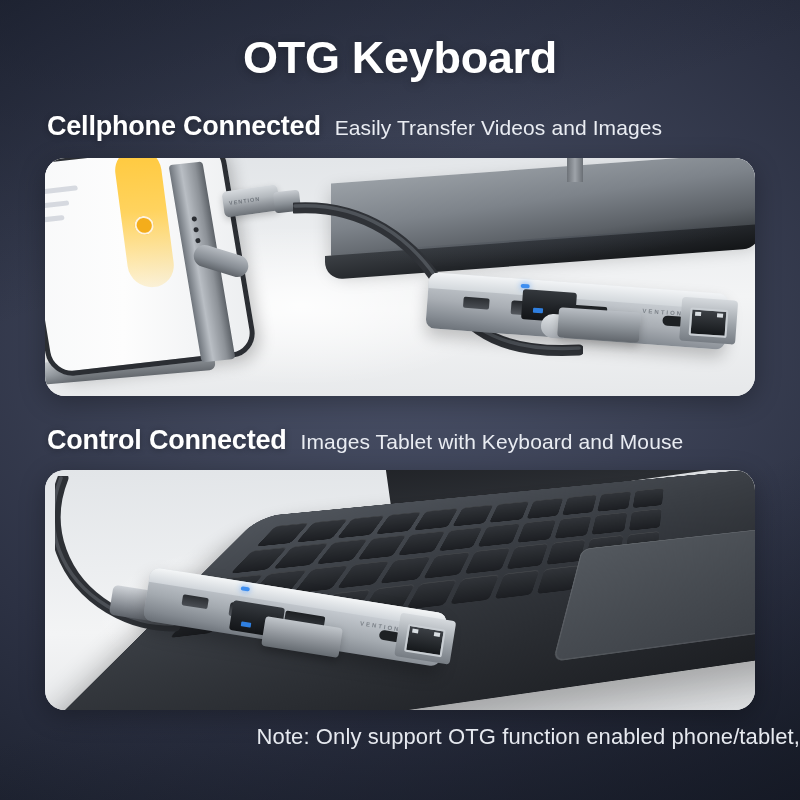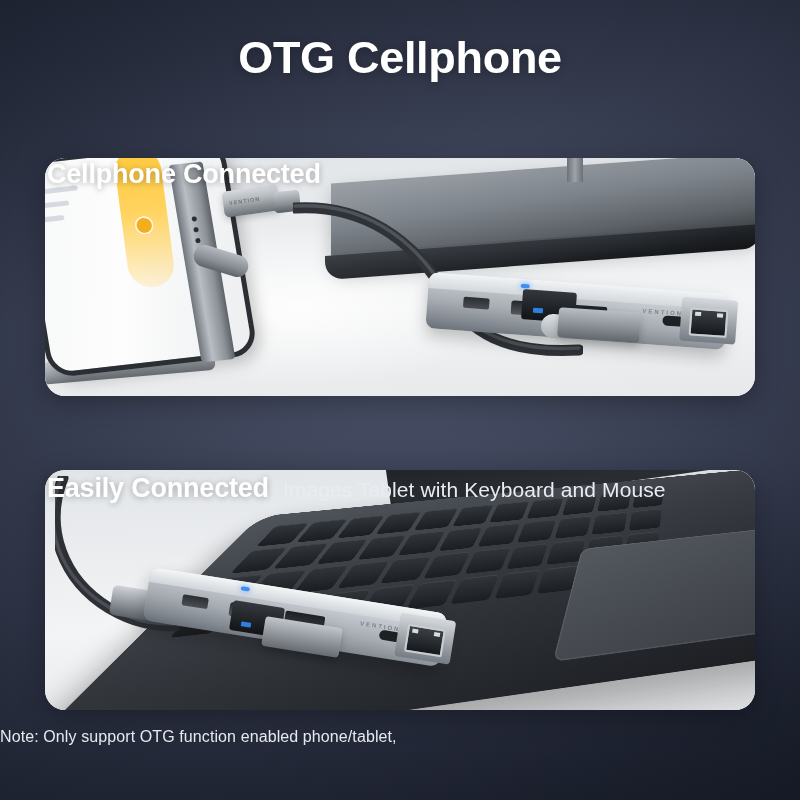--- a/index.html
+++ b/index.html
@@ -31,21 +31,21 @@
     text-align:center;
     font-size:45px; font-weight:bold; color:#ffffff;
     letter-spacing:-.3px;
     text-shadow:0 2px 10px rgba(0,0,0,.28);
     z-index:4;
   }
 
   .sec-head{
     position:absolute; left:47px;
     display:flex; align-items:baseline; gap:14px;
-    z-index:4; white-space:nowrap;margin-top:48px;
+    z-index:4; white-space:nowrap;
   }
   .sec-head.one{ top:111px; }
   .sec-head.two{ top:425px; }
 
   .sec-title{
     font-size:27px; font-weight:bold; color:#ffffff;
     letter-spacing:-.2px;
     text-shadow:0 1px 6px rgba(0,0,0,.3);
   }
   .sec-sub{
@@ -310,36 +310,37 @@
     border-radius:3px; transform:rotate(9deg);
   }
   .usb-dongle2-b{
     position:absolute; left:196px; top:152px; width:10px; height:5px;
     background:#2f7fe0; transform:rotate(9deg); border-radius:1px;
   }
 
   
   .note{
     position:absolute; left:0; top:723px; width:800px;
-    text-align:left;
-    font-size:16px; line-height:27px; color:#e6e9ef;
+    text-align:right;
+    font-size:22px; line-height:27px; color:#e6e9ef;
     letter-spacing:.1px;
     z-index:4;
   }
   .note span{ display:block; }
 </style>
 </head>
 <body>
 
 <div class="poster">
 
-  <div class="title">OTG Cellphone</div>
+  <div class="title">OTG Keyboard</div>
 
   <div class="sec-head one">
     <span class="sec-title">Cellphone Connected</span>
+    <span class="sec-sub">Easily Transfer Videos and Images</span>
   </div>
 
   <div class="panel one">
     <div class="scene">
       <div class="desk"></div>
       <div class="desk-glow"></div>
 
       <div class="monitor"></div>
       <div class="monitor-lip"></div>
       <div class="monitor-stem"></div>
@@ -394,21 +395,21 @@
       </div>
 
       <div class="usb-dongle"></div>
       <div class="usb-dongle-b"></div>
       <div class="usb-stick-tip"></div>
       <div class="usb-stick"></div>
     </div>
   </div>
 
   <div class="sec-head two">
-    <span class="sec-title">Easily Connected</span>
+    <span class="sec-title">Control Connected</span>
     <span class="sec-sub">Images Tablet with Keyboard and Mouse</span>
   </div>
 
   <div class="panel two">
     <div class="scene">
       <div class="desk"></div>
       <div class="desk-glow"></div>
 
       <div class="tablet-back"></div>
       <div class="kb">

